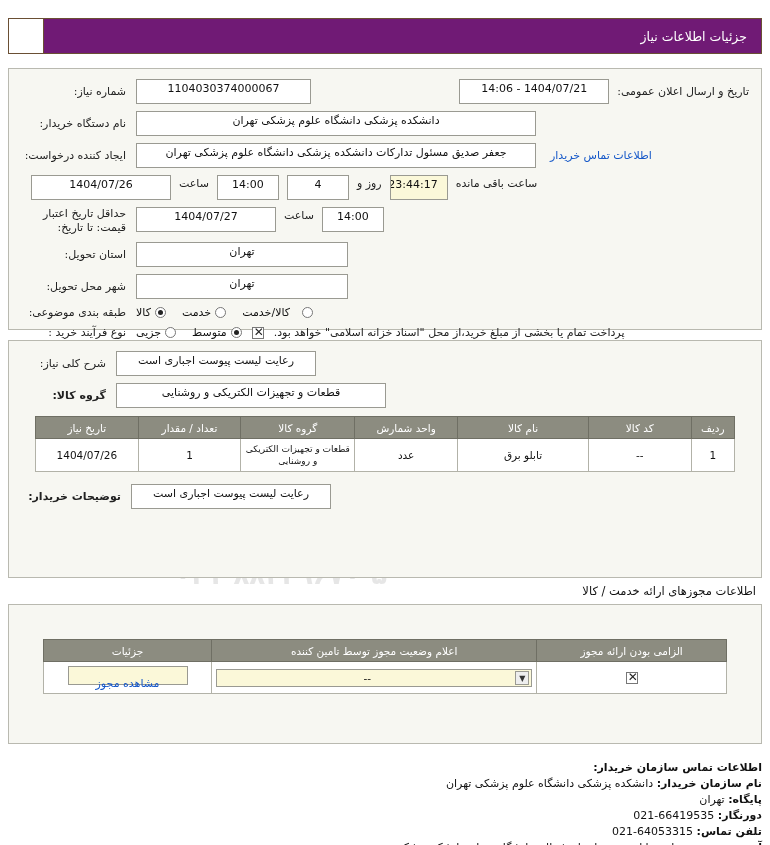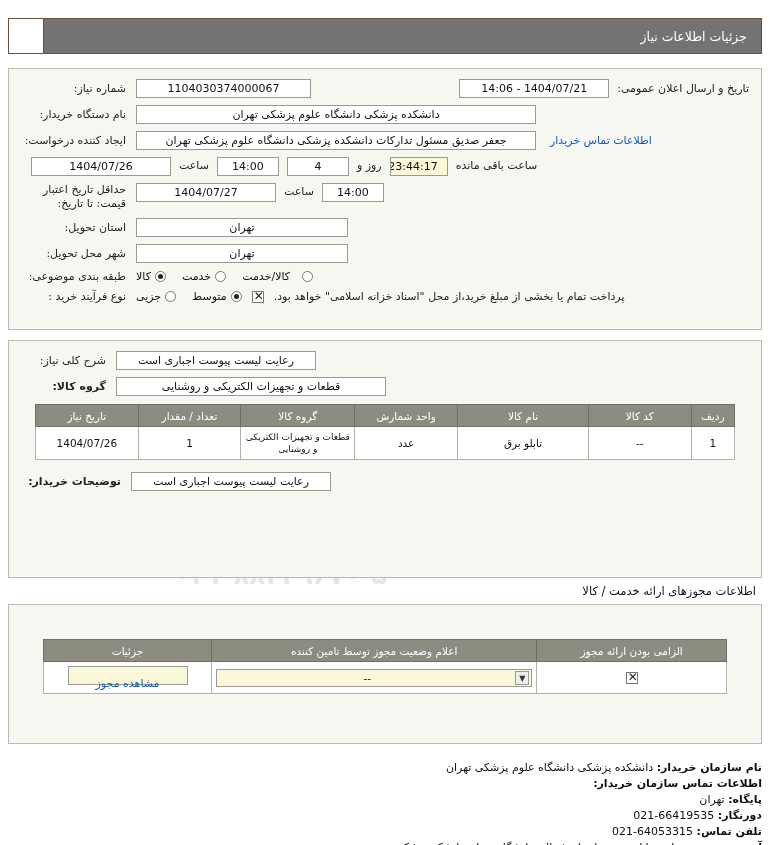--- a/index.html
+++ b/index.html
@@ -14,21 +14,21 @@
     overflow: hidden;
     font-size: 11px;
     color: #111;
   }
 
   
   .header-bar {
     position: absolute;
     top: 18px; left: 8px; right: 8px;
     height: 36px;
-    background: #737373;
+    background: #701a75;
     border: 1px solid #6a4f34;
     display: flex;
     align-items: center;
     justify-content: flex-start;
     padding: 13px 14px;
   }
   .header-bar .title {
     color: #ffffff;
     font-size: 12.5px;
     font-weight: normal;
@@ -57,21 +57,21 @@
   }
   .lbl {
     font-size: 11px;
     color: #222;
     text-align: left;
     white-space: nowrap;
   }
   .box {
     background: #ffffff;
     border: 1px solid #9a9a92;
-    height: 19px;
+    height: 25px;
     line-height: 17px;
     padding: 0 9px;
     font-size: 11px;
     text-align: center;
     color: #111;
     overflow: hidden;
     white-space: nowrap;
   }
   .box.yellow { background: #fbf8d9; }
   .link {
@@ -370,25 +370,25 @@
           <td>
             <div class="small-btn" style="display:inline-block; min-width:120px;">مشاهده مجوز</div>
           </td>
         </tr>
       </tbody>
     </table>
   </div>
 </div>
 
 <div class="contact" style="top:760px; text-align:right;">
+  <div style="font-weight:bold;">اطلاعات تماس سازمان خریدار:</div>
   <div>
     <b>نام سازمان خریدار:</b>
     <span>دانشکده پزشکی دانشگاه علوم پزشکی تهران</span>
   </div>
-  <div style="font-weight:bold;">اطلاعات تماس سازمان خریدار:</div>
   <div>
     <b>پایگاه:</b>
     <span>تهران</span>
   </div>
   <div>
     <b>دورنگار:</b>
     <span>66419535-021</span>
   </div>
   <div>
     <b>تلفن تماس:</b>

